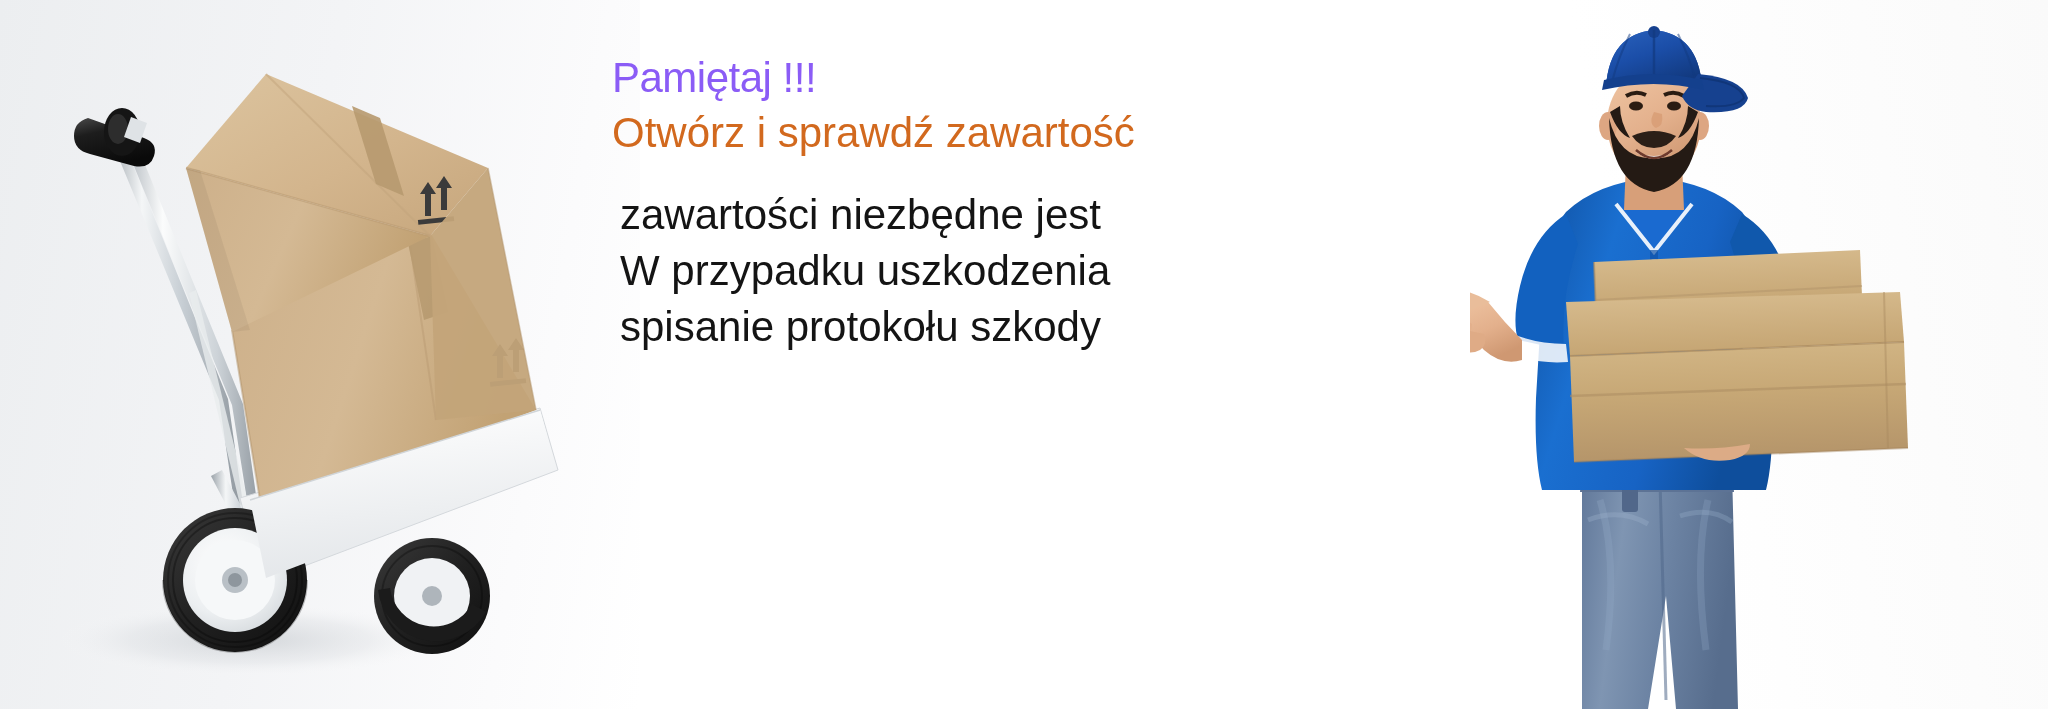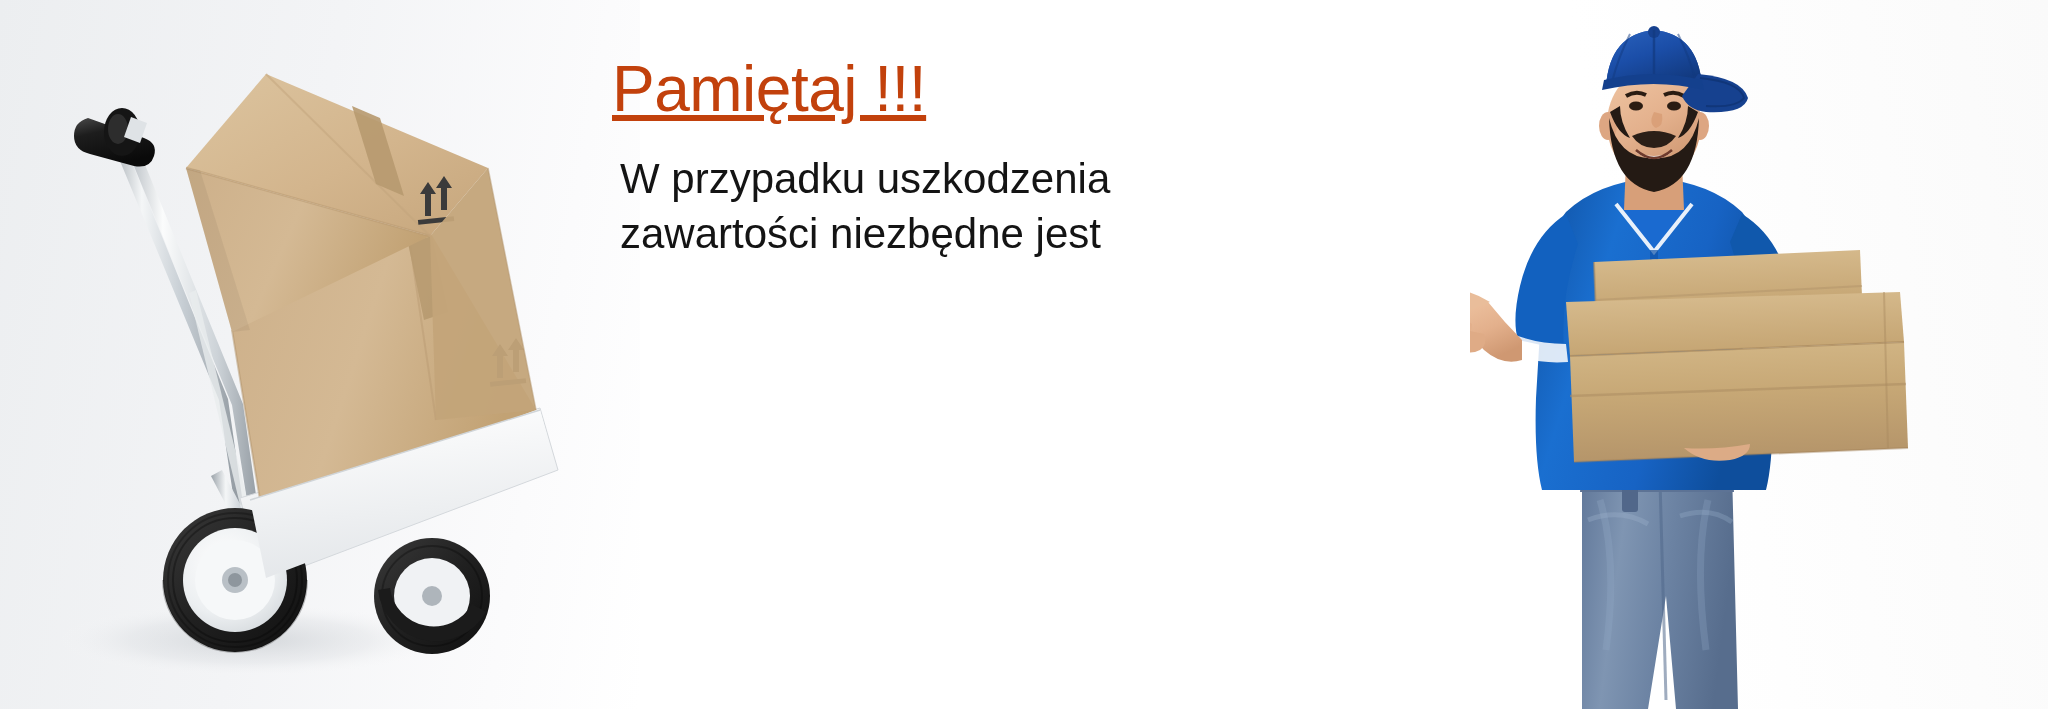--- a/index.html
+++ b/index.html
@@ -23,27 +23,26 @@
   }
 
   
   #handtruck { position:absolute; left:0; top:0; width:640px; height:709px; }
 
   
   #text-block {
     position:absolute; left:612px; top:56px; width:600px;
   }
   #headline {
-    color:#c2410c;
-    font-size:64px;
+    color:#8b5cf6;
+    font-size:42px;
     line-height:1.04;
     letter-spacing:-0.5px;
     font-weight:400;
     white-space:nowrap;
-    text-decoration:underline;
   }
   #orange-sub {
     color:#D2691E;
     font-size:42px;
     line-height:1.28;
     font-weight:400;
     margin-top:6px;
   }
   #orange-sub div { white-space:nowrap; }
   #black-body {
@@ -206,25 +205,27 @@
       <path d="M250 500 L540 410" stroke="#d0d5d9" stroke-width="1.5" fill="none"></path>
 
       <path d="M378 590 a58 58 0 0 0 108 22 l-14 -8 a44 44 0 0 1 -82 -16 Z" fill="#1b1b1b"></path>
     </svg>
   </div>
 
   <div id="text-block">
     <div id="headline">Pamiętaj !!!</div>
 
     <div id="orange-sub">
+      <div>Otwórz i sprawdź zawartość</div>
     </div>
 
     <div id="black-body">
+      <div>zawartości niezbędne jest</div>
       <div>W przypadku uszkodzenia</div>
-      <div>zawartości niezbędne jest</div>
+      <div>spisanie protokołu szkody</div>
     </div>
   </div>
 
   <div id="courier">
     <svg viewBox="0 0 578 709" width="578" height="709" aria-hidden="true">
       <defs>
         <linearGradient id="poloG" x1="0" y1="0" x2="1" y2="0.4">
           <stop offset="0" stop-color="#0f4f9f"></stop>
           <stop offset="0.35" stop-color="#1a6fd0"></stop>
           <stop offset="0.7" stop-color="#1763c4"></stop>

